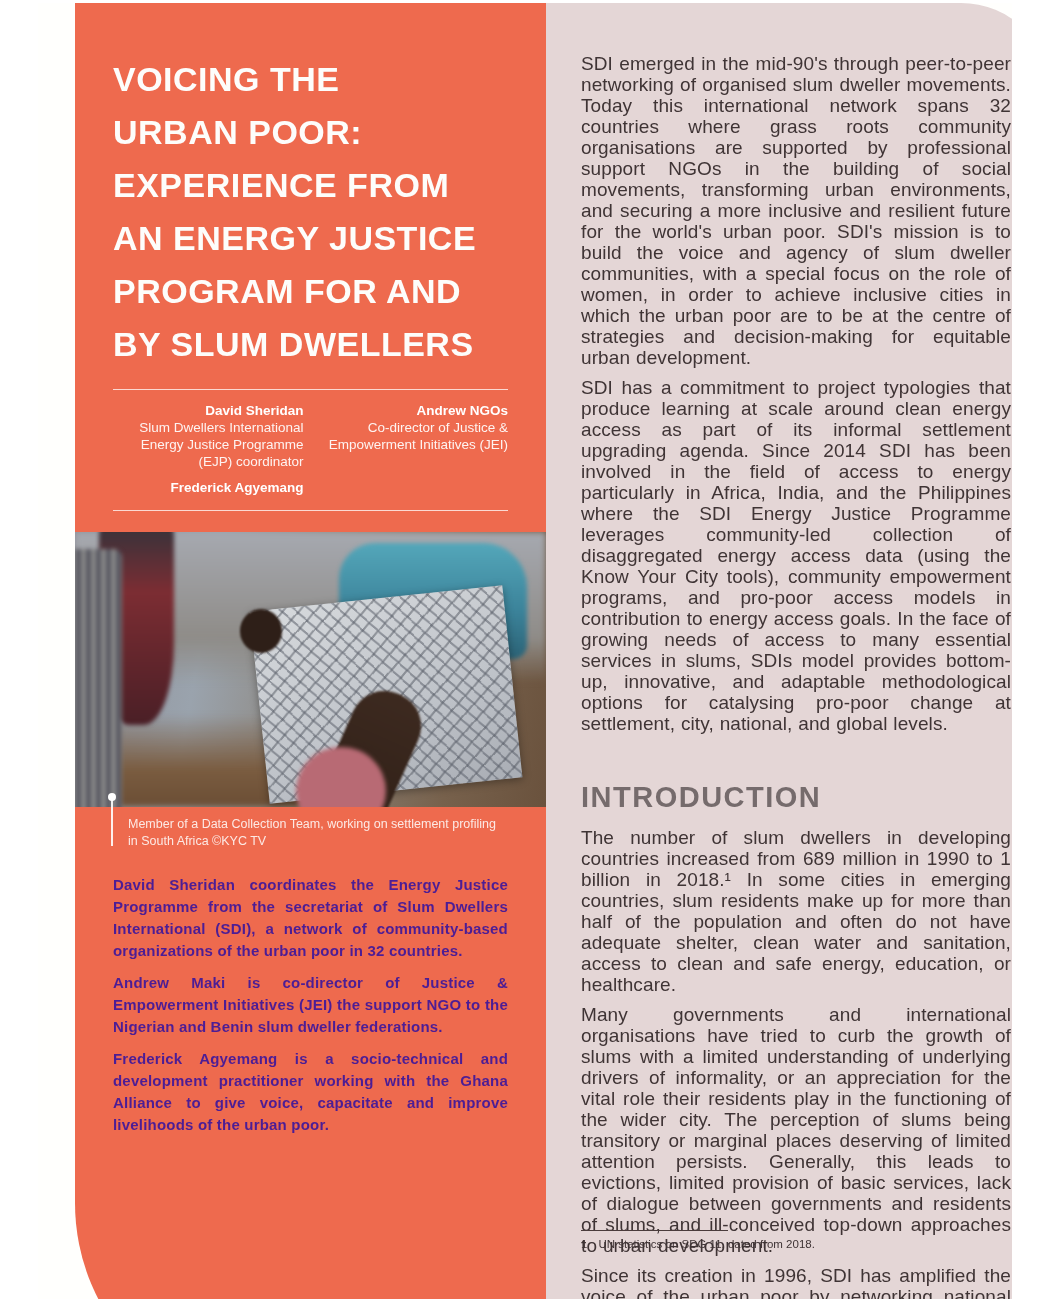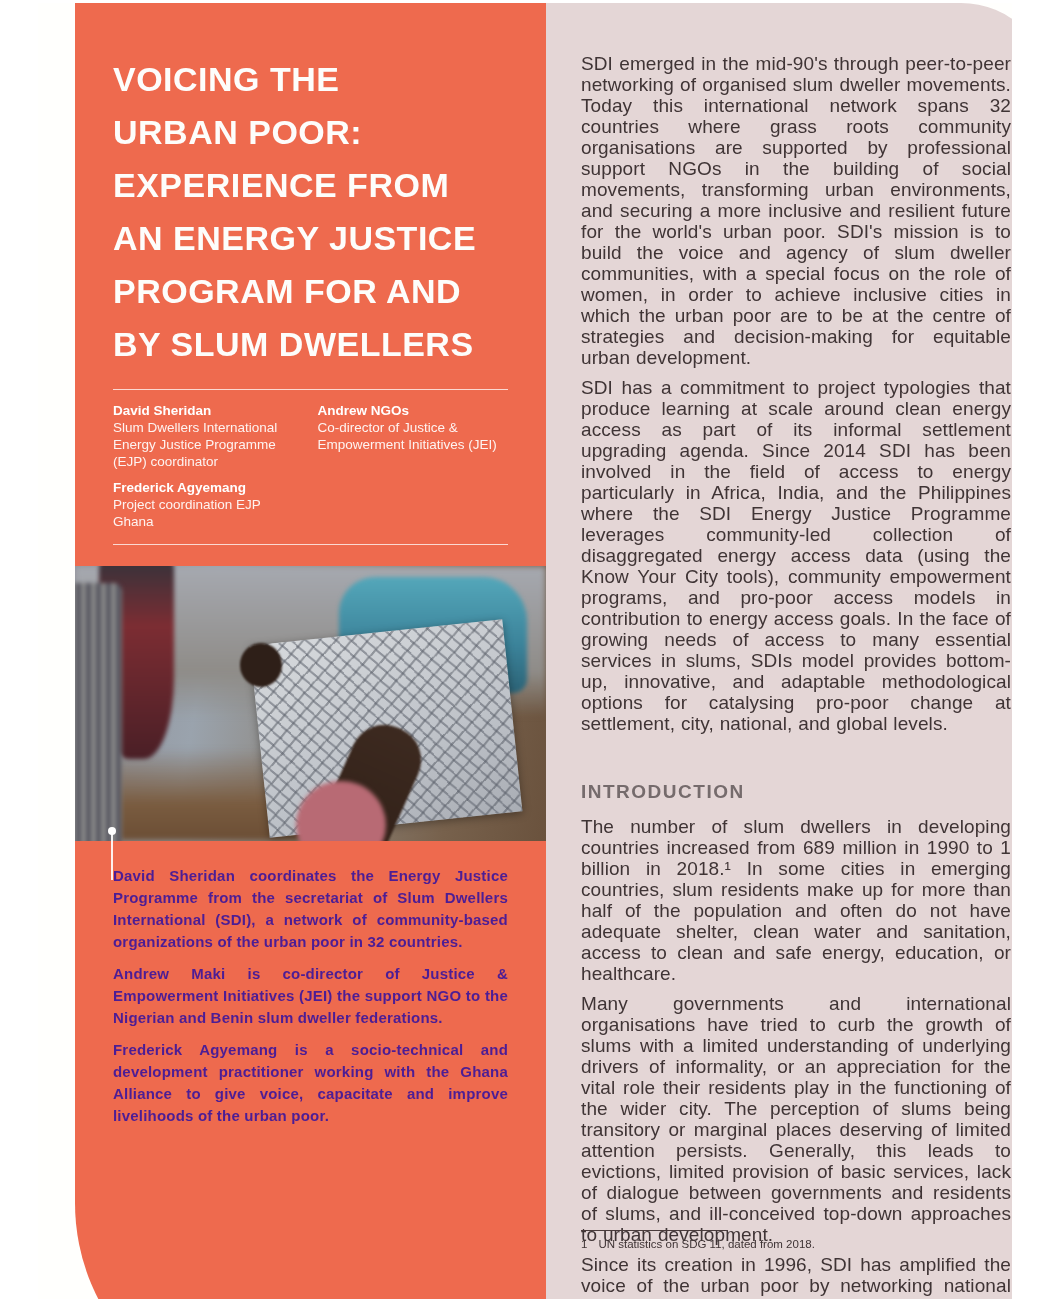--- a/index.html
+++ b/index.html
@@ -27,21 +27,21 @@
     font-size:34px;font-weight:bold;line-height:53px;letter-spacing:.5px;
     white-space:pre-line;color:#fdfdfb;
   }
   .author-block{
     margin:0 38px;
     border-top:1px solid rgba(255,255,255,.75);
     border-bottom:1px solid rgba(255,255,255,.75);
     padding:12px 0 14px 0;
     display:grid;grid-template-columns:1fr 1fr;column-gap:14px;row-gap:9px;
   }
-  .author{font-size:13.5px;line-height:17px;}
+  .author{font-size:13.5px;line-height:17px;text-align:right;}
   .author .a-name{font-weight:bold;color:#fff;}
   .author .a-role{color:rgba(255,255,255,.92);}
   .figure-wrap{position:relative;margin-top:21px;}
   .photo{
     position:relative;width:471px;height:275px;overflow:hidden;
     background:linear-gradient(100deg,#8e8f98 0%,#9aa3ad 28%,#8c8378 55%,#77614c 80%,#6a523d 100%);
   }
   .photo .ph-street{position:absolute;left:0;top:0;width:100%;height:55%;
     background:linear-gradient(180deg,#a6a9b0 0%,#8f8c88 70%,rgba(143,140,136,0) 100%);filter:blur(3px);}
   .photo .ph-ground{position:absolute;left:0;bottom:0;width:52%;height:34%;
@@ -90,21 +90,21 @@
     padding:50px 40px 0 35px;
     color:var(--ink,#3f3435);
   }
   .body-para{
     font-size:19px;line-height:21px;text-align:justify;
     letter-spacing:.1px;word-spacing:.5px;margin-bottom:9px;
     color:var(--ink,#3f3435);
   }
   .section-heading{
     margin:47px 0 13px 0;
-    font-size:19px;font-weight:bold;letter-spacing:1.5px;
+    font-size:29px;font-weight:bold;letter-spacing:1.5px;
     color:var(--headgray,#756b6c);
   }
   .footnote{
     position:absolute;left:35px;bottom:50px;width:430px;
   }
   .footnote-rule{width:147px;border-top:1.5px solid #4a3c3c;margin-bottom:6px;}
   .footnote-line{display:flex;gap:11px;font-size:11.5px;line-height:15px;color:var(--ink,#3f3435);}
 </style>
 </head>
 <body>
@@ -124,38 +124,38 @@
       <div class="author">
         <div class="a-name">David Sheridan</div>
         <div class="a-role">Slum Dwellers International Energy Justice Programme (EJP) coordinator</div>
       </div>
       <div class="author">
         <div class="a-name">Andrew NGOs</div>
         <div class="a-role">Co-director of Justice &amp; Empowerment Initiatives (JEI)</div>
       </div>
       <div class="author">
         <div class="a-name">Frederick Agyemang</div>
-        <div class="a-role">Project coordination EJP Ghana</div>
       </div>
     </div>
 
     <div class="figure-wrap">
       <div class="photo">
         <div class="ph-street"></div>
         <div class="ph-ground"></div>
         <div class="ph-car"></div>
         <div class="ph-person-a"></div>
         <div class="ph-person-b"></div>
         <div class="ph-map"></div>
         <div class="ph-hand-l"></div>
         <div class="ph-arm"></div>
         <div class="ph-sleeve"></div>
       </div>
       <div class="marker-dot"></div>
       <div class="marker-line"></div>
+      <div class="photo-caption">Member of a Data Collection Team, working on settlement profiling in South Africa ©KYC TV</div>
     </div>
 
     <div class="bios">
       <p class="bio">David Sheridan coordinates the Energy Justice Programme from the secretariat of Slum Dwellers International (SDI), a network of community-based organizations of the urban poor in 32 countries.</p>
       <p class="bio">Andrew Maki is co-director of Justice &amp; Empowerment Initiatives (JEI) the support NGO to the Nigerian and Benin slum dweller federations.</p>
       <p class="bio">Frederick Agyemang is a socio-technical and development practitioner working with the Ghana Alliance to give voice, capacitate and improve livelihoods of the urban poor.</p>
     </div>
 
   </div>
 

